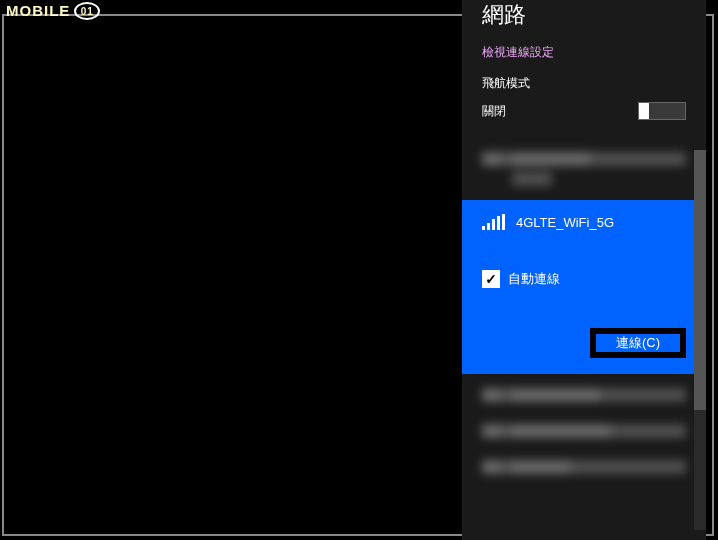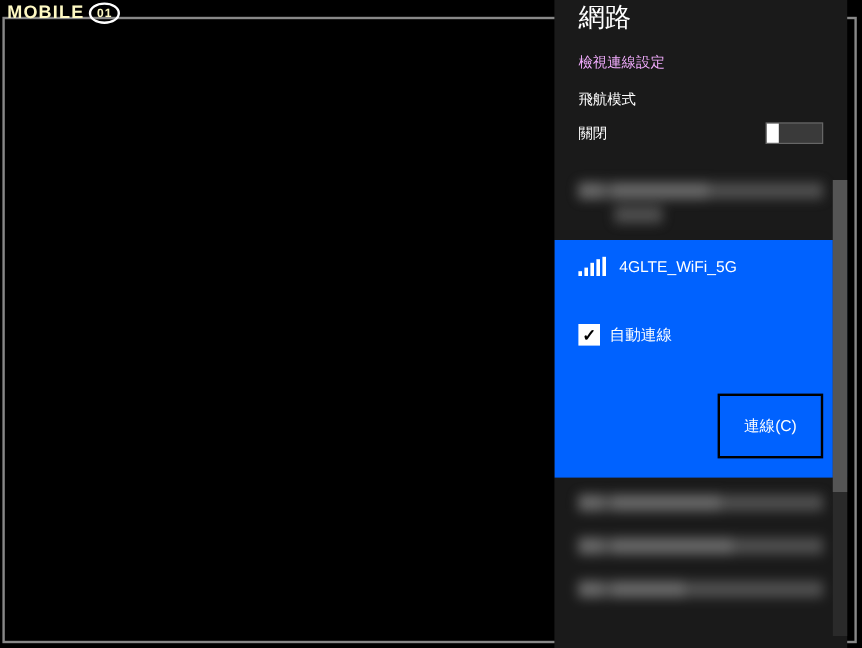--- a/index.html
+++ b/index.html
@@ -159,22 +159,22 @@
       color: #000;
       font-size: 14px;
       font-weight: bold;
     }
     .connect-row {
       display: flex;
       justify-content: flex-end;
       margin-top: 24px;
     }
     .connect-btn {
-      border: 2px solid #000000;
-      padding: 16px 20px;
+      border: 6px solid #000000;
+      padding: 0 20px;
       font-size: 13px;
       background: transparent;
       color: #fff;
       cursor: pointer;
     }
     .scrollbar-track {
       position: absolute;
       right: 0;
       top: 150px;
       width: 12px;

